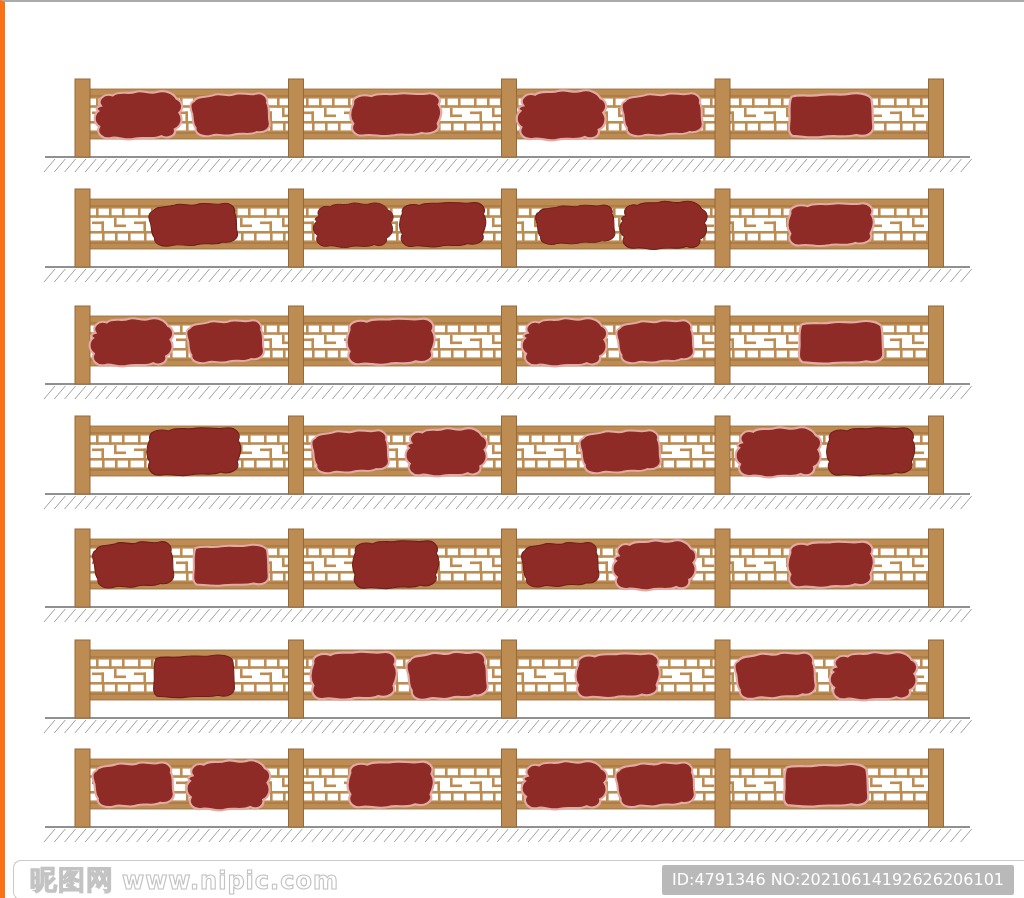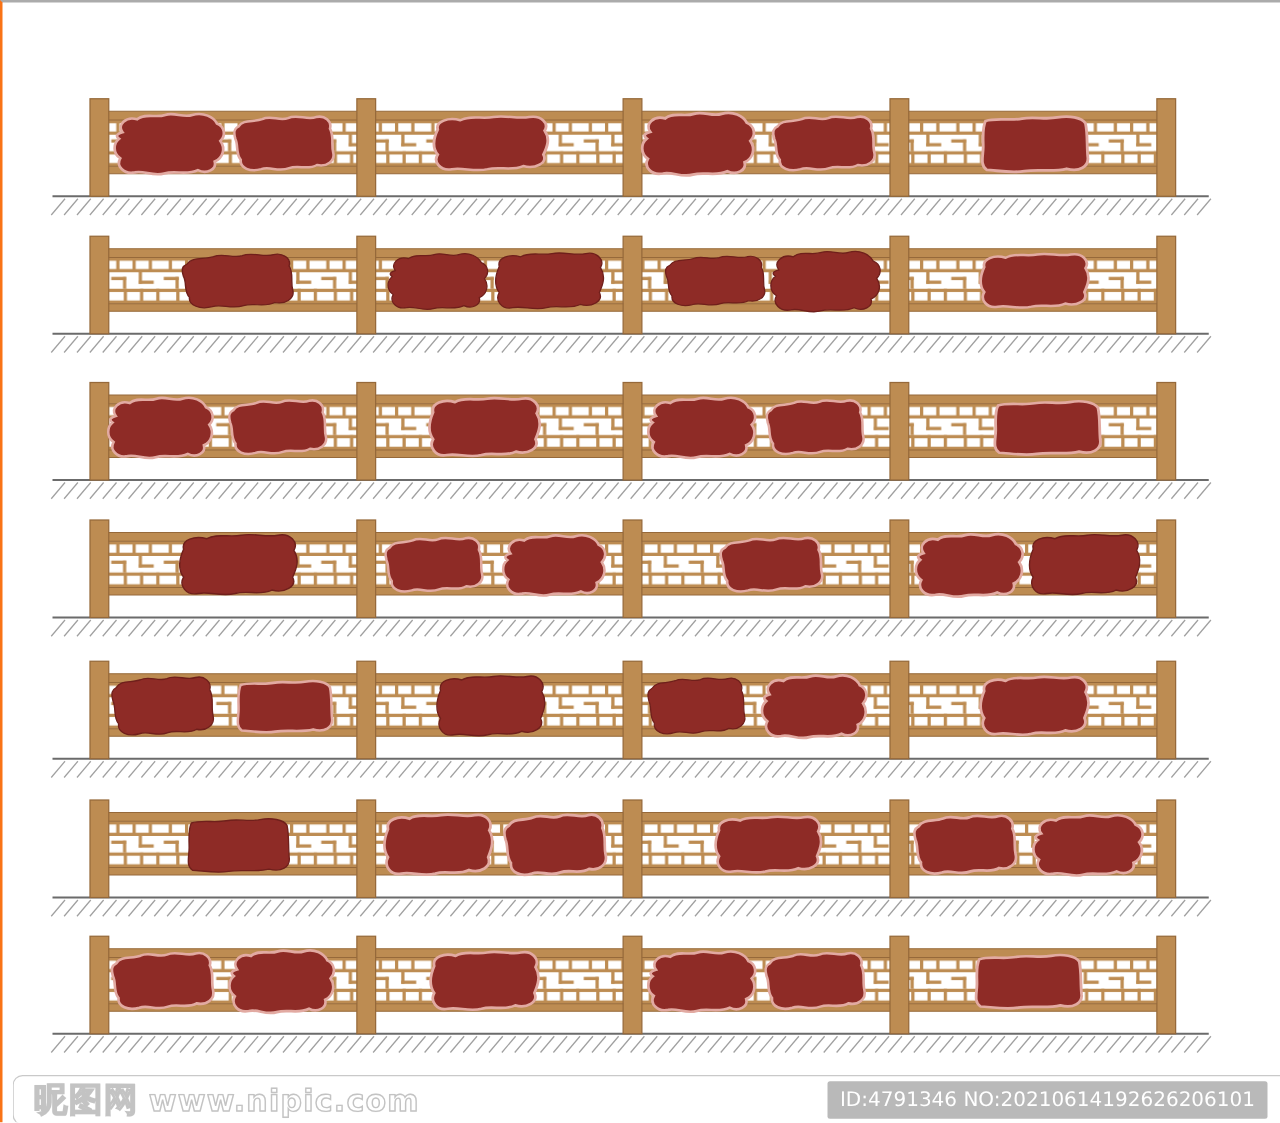--- a/index.html
+++ b/index.html
@@ -1,18 +1,18 @@
 <!DOCTYPE html>
 <html><head>
 <meta charset="utf-8">
 <style>
   html,body{margin:0;padding:0;background:#fff;}
   .canvas{
     position:relative;width:1024px;height:898px;background:#ffffff;overflow:hidden;
-    border-top:2px solid #ababab;border-left:2px solid #f97316;box-sizing:border-box;
+    border-top:2px solid #ababab;border-left:5px solid #f97316;box-sizing:border-box;
     font-family:"DejaVu Sans",sans-serif;
   }
   .rows{position:absolute;inset:0;}
   .fence-row{position:absolute;left:0;width:1024px;height:115px;}
   .fence-row svg{display:block;}
   .footer-bar{
     position:absolute;left:8px;right:-2px;top:858px;height:38px;
     border:1px solid #c9c9c9;border-right:none;border-radius:8px 0 0 8px;
     background:#ffffff;display:flex;align-items:center;
   }

